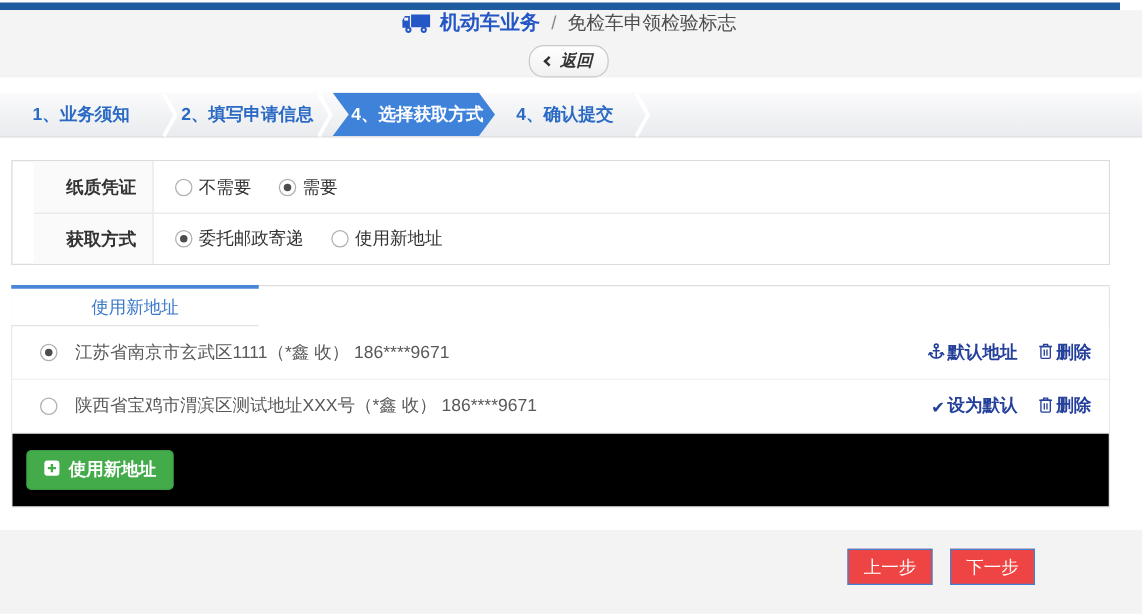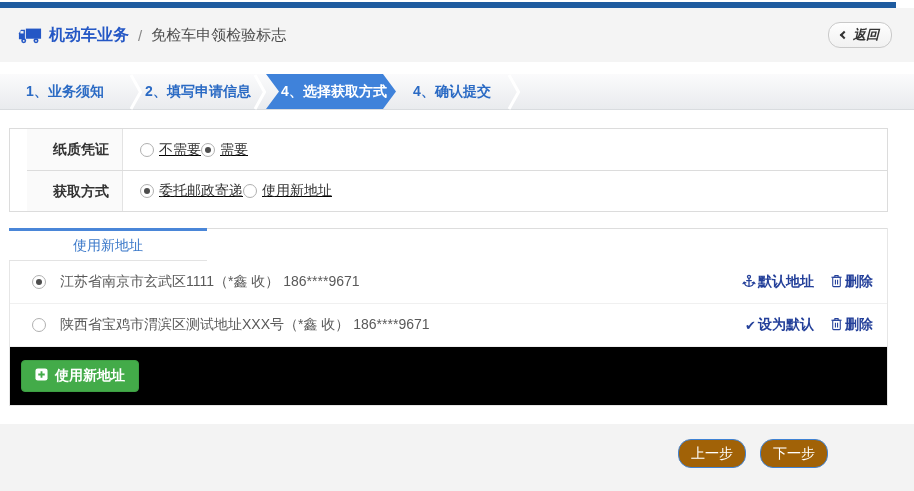--- a/index.html
+++ b/index.html
@@ -4,21 +4,21 @@
 <style>
   * { margin:0; padding:0; box-sizing:border-box; }
   html,body { width:914px; height:491px; background:#fff; overflow:hidden;
               font-family:"Liberation Sans","DejaVu Sans",sans-serif; }
 
   
   .topbar { margin-top:2px; height:6px; width:896px; background:#1e5b9f; }
 
   
   .header { height:54px; background:#f4f4f4; display:flex; align-items:center;
-            justify-content:space-between; padding:0 22px 0 18px; }
+            justify-content:space-between; padding:0 22px 0 18px;flex-direction:column; }
   .header-left { display:flex; align-items:center; gap:7px; }
   .truck-icon { display:inline-flex; }
   .brand { font-size:16px; font-weight:bold; color:#2457c5; }
   .crumb-div { font-size:15px; color:#888; padding:0 2px; }
   .subtitle { font-size:15px; color:#4d4d4d; }
   .back-btn { display:inline-flex; align-items:center; gap:6px; height:26px; padding:0 12px;
               background:linear-gradient(#fefefe,#f1f1f1); border:1px solid #c9c9c9;
               border-radius:12px; font-size:13px; font-weight:bold; color:#333; cursor:pointer;font-style:italic; }
   .chev-left { width:6px; height:6px; border-left:2px solid #333; border-bottom:2px solid #333;
                transform:rotate(45deg); display:inline-block; }
@@ -36,21 +36,21 @@
   
   .panel { margin-left:9px; width:879px; }
 
   
   .form-table { margin-top:18px; border:1px solid #dcdcdc;padding-left:17px; }
   .form-row { display:flex; height:41px; }
   .form-row + .form-row { border-top:1px solid #dcdcdc; }
   .form-label { width:96px; background:#fafafa; border-right:1px solid #e3e3e3;
                 text-align:right; padding-right:13px; line-height:40px;
                 font-size:14px; font-weight:bold; color:#333; }
-  .form-content { flex:1; display:flex; align-items:center; padding-left:17px; background:#fff;text-decoration:underline; }
+  .form-content { flex:1; display:flex; align-items:center; padding-left:17px; gap:22px; background:#fff; }
   .opt { display:inline-flex; align-items:center; gap:5px; cursor:pointer; }
   .opt-label { font-size:14px; color:#333; }
 
   .radio { display:inline-block; width:14px; height:14px; border:1px solid #b0b0b0;
            border-radius:50%; background:#fff; position:relative; flex:0 0 auto; cursor:pointer; }
   .radio.checked::after { content:""; position:absolute; left:3px; top:3px; width:6px; height:6px;
            border-radius:50%; background:#4d4d4d; }
 
   
   .addr-card { margin-top:16px; border:1px solid #e6e6e6; border-top:none; }
@@ -67,22 +67,22 @@
           text-decoration:none; cursor:pointer; font-weight:bold; }
   .check-glyph { font-size:13px; color:#24409a; line-height:1; }
   .addr-btnrow { padding:13px 0 13px 11px; background:#000000; }
   .green-btn { display:inline-flex; align-items:center; gap:7px; background:#43ab49;
                border:1px solid #3d9e43; border-radius:4px; padding:6px 13px;
                color:#fff; font-size:14px; font-weight:bold; cursor:pointer; }
 
   
   .footer { margin-top:18px; height:76px; background:#f3f3f3; display:flex;
             justify-content:flex-end; align-items:flex-start; padding:15px 86px 0 0; gap:14px; }
-  .blue-btn { min-width:58px; height:29px; background:#a16207; border:1px solid #3f82d4;
-              border-radius:13px; color:#fff; font-size:14px; cursor:pointer; padding:0 12px; }
+  .blue-btn { min-width:58px; height:29px; background:#ef4444; border:1px solid #3f82d4;
+              border-radius:0; color:#fff; font-size:14px; cursor:pointer; padding:0 12px; }
 </style>
 </head>
 <body>
 
 <div class="topbar"></div>
 
 <header class="header">
   <div class="header-left">
     <span class="truck-icon">
       <svg width="24" height="17" viewBox="0 0 26 18">

